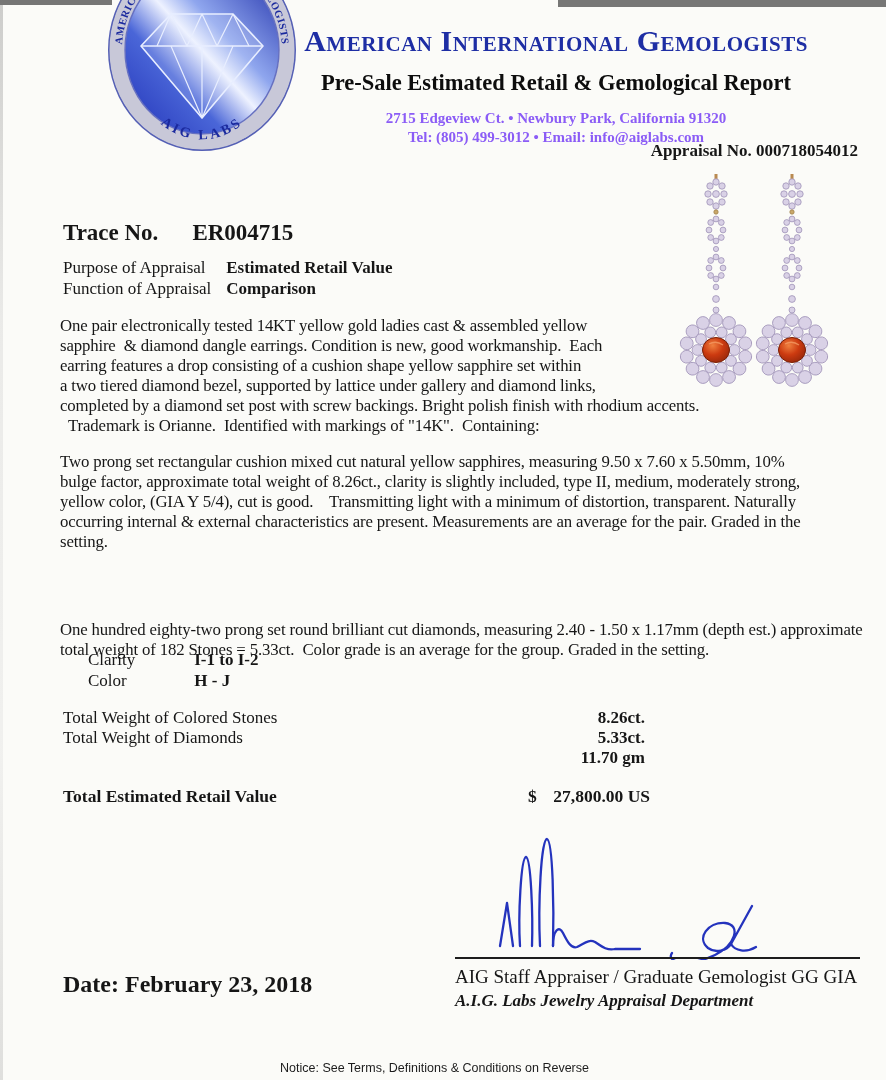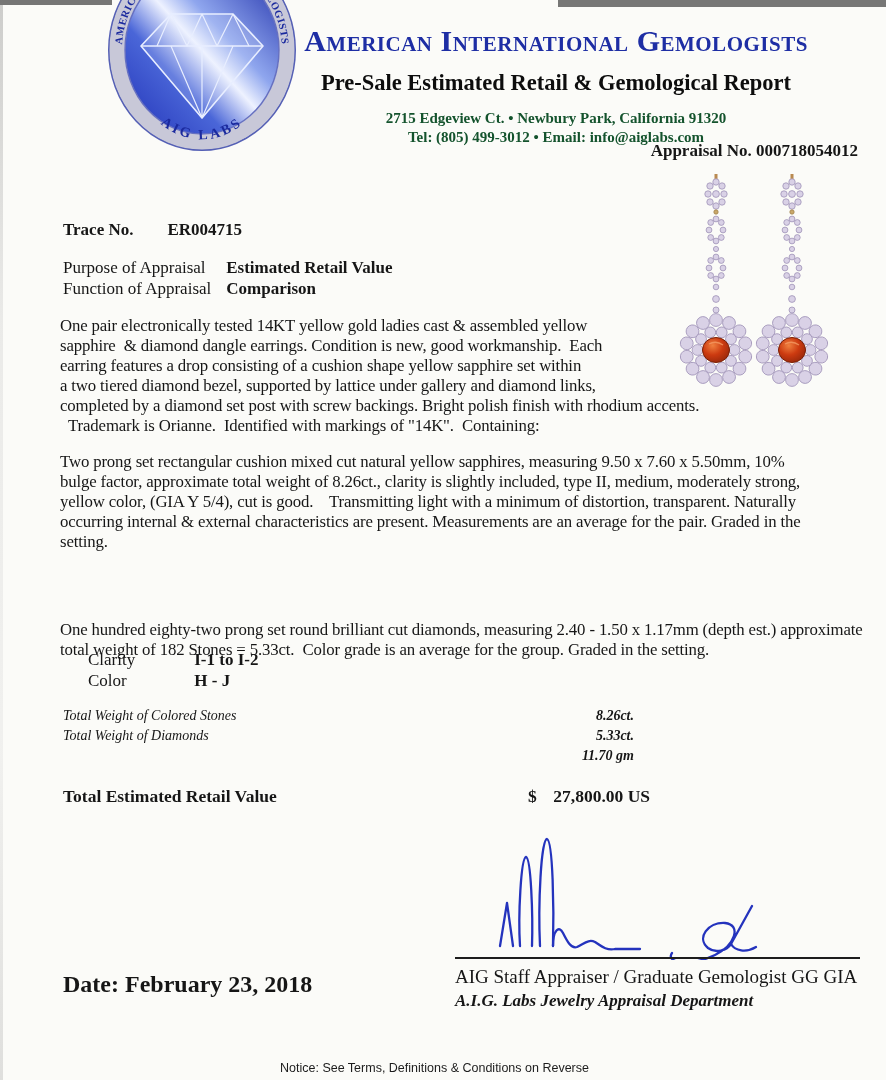--- a/index.html
+++ b/index.html
@@ -14,39 +14,39 @@
   .scan-left-edge{position:absolute;left:0;top:0;width:3px;height:1080px;background:linear-gradient(#777,#ccc 30%,#ddd 70%,#aaa);opacity:.35;}
 
   .logo-svg{position:absolute;left:104px;top:-50px;width:196px;height:206px;}
 
   .header-block{position:absolute;left:298px;top:24px;width:516px;text-align:center;}
   .org-name{
     font-variant:small-caps; font-weight:bold; font-size:30px; letter-spacing:.5px;
     color:#1e2ea4; white-space:nowrap;
   }
   .report-title{font-weight:bold;font-size:22.5px;color:#0d0d0d;margin-top:12px;white-space:nowrap;}
-  .addr{font-weight:bold;font-size:15px;color:#14532d;margin-top:2px;white-space:nowrap;}
+  .addr{font-weight:bold;font-size:15px;color:#8b5cf6;margin-top:2px;white-space:nowrap;}
   .addr.first{margin-top:14px;}
   .appraisal-no{position:absolute;right:28px;top:141px;font-weight:bold;font-size:17px;white-space:nowrap;}
 
   .body-text{font-size:16.8px;line-height:20px;letter-spacing:-0.15px;}
   .para{position:absolute;left:60px;white-space:pre-wrap;width:824px;}
 
-  .trace-row{position:absolute;left:63px;top:220px;font-size:17px;font-weight:bold;}
+  .trace-row{position:absolute;left:63px;top:220px;font-size:23px;font-weight:bold;}
   .trace-row .val{margin-left:34px;}
   .kv-row{position:absolute;left:63px;font-size:17px;white-space:nowrap;}
   .kv-row .k{display:inline-block;width:159px;}
   .kv-row .v{font-weight:bold;}
 
   .grade-row{position:absolute;left:88px;font-size:17px;}
   .grade-row .k{display:inline-block;width:102px;}
   .grade-row .v{font-weight:bold;}
 
-  .total-row{position:absolute;left:63px;font-size:14px;width:587px;font-style:italic;}
-  .total-row .v{position:absolute;right:16px;top:0;font-weight:bold;}
+  .total-row{position:absolute;left:63px;font-size:17px;width:587px;}
+  .total-row .v{position:absolute;right:5px;top:0;font-weight:bold;}
   .retail-row{position:absolute;left:63px;top:786px;font-size:17.5px;font-weight:bold;width:587px;}
   .retail-row .cur{position:absolute;left:465px;top:0;}
   .retail-row .v{position:absolute;right:0;top:0;}
 
   .earrings-svg{position:absolute;left:678px;top:172px;width:160px;height:240px;}
 
   .sig-svg{position:absolute;left:430px;top:828px;width:360px;height:132px;}
   .sig-line{position:absolute;left:455px;top:957px;width:405px;border-top:2px solid #1d1d1d;}
   .signer-title{position:absolute;left:455px;top:966px;font-size:19px;font-weight:normal;white-space:nowrap;}
   .signer-dept{position:absolute;left:455px;top:991px;font-size:17px;font-style:italic;font-weight:600;white-space:nowrap;}

